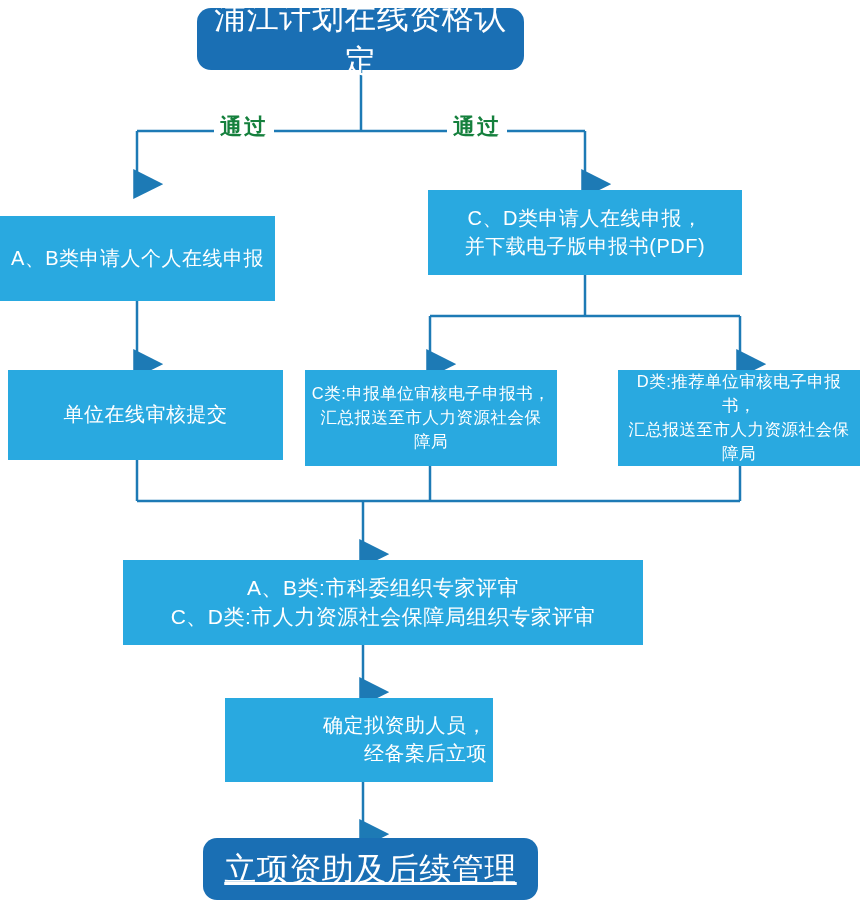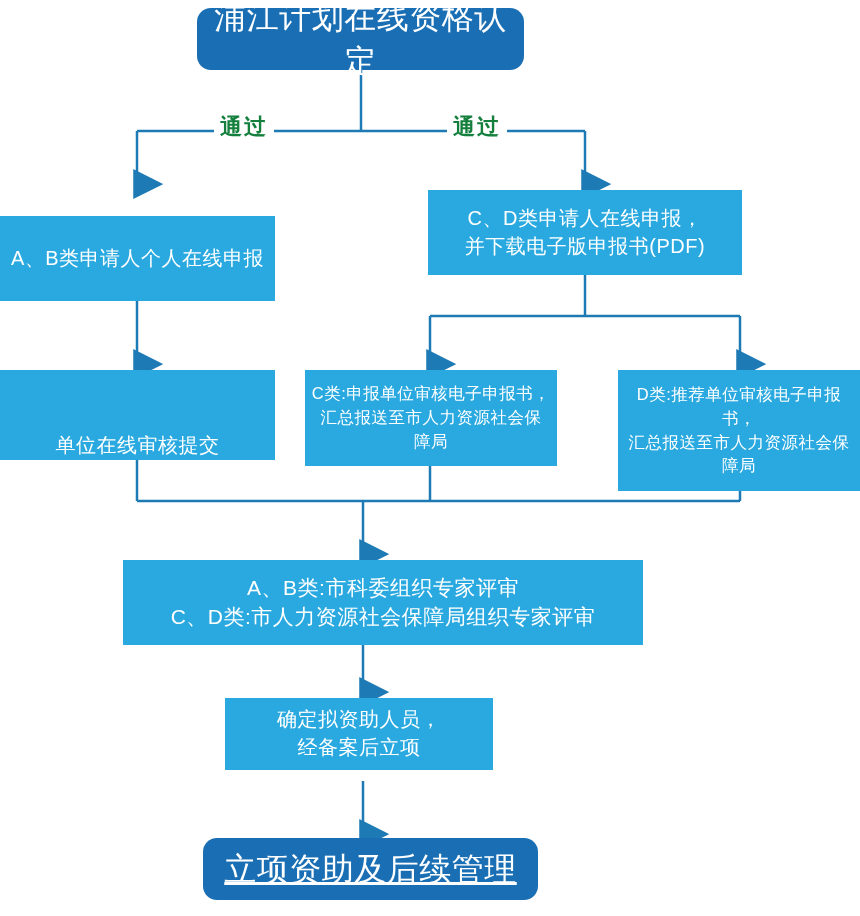--- a/index.html
+++ b/index.html
@@ -116,42 +116,42 @@
 
   <div class="node node-step" style="left:0px; top:190px; width:275px; height:85px;margin-top:26px;">
     <span class="txt">A、B类申请人个人在线申报</span>
   </div>
 
   <div class="node node-step" style="left:428px; top:190px; width:314px; height:85px;justify-content:center;">
     <span class="txt">C、D类申请人在线申报，
 并下载电子版申报书(PDF)</span>
   </div>
 
-  <div class="node node-step" style="left:0px; top:370px; width:275px; height:90px;align-items:flex-end;">
+  <div class="node node-step" style="left:8px; top:370px; width:275px; height:90px;">
     <span class="txt">单位在线审核提交</span>
   </div>
 
   <div class="node node-step-sm" style="left:305px; top:370px; width:252px; height:96px;">
     <span class="txt">C类:申报单位审核电子申报书，
 汇总报送至市人力资源社会保
 障局</span>
   </div>
 
-  <div class="node node-step-sm" style="left:618px; top:370px; width:242px; height:121px;align-items:center;">
+  <div class="node node-step-sm" style="left:618px; top:370px; width:242px; height:96px;align-items:center;">
     <span class="txt">D类:推荐单位审核电子申报书，
 汇总报送至市人力资源社会保
 障局</span>
   </div>
 
   <div class="node node-step" style="left:103px; top:560px; width:520px; height:85px; font-size:21px;margin-left:20px;">
     <span class="txt">A、B类:市科委组织专家评审
 C、D类:市人力资源社会保障局组织专家评审</span>
   </div>
 
-  <div class="node node-step" style="left:225px; top:698px; width:268px; height:72px;">
+  <div class="node node-step" style="left:225px; top:698px; width:268px; height:84px;text-align:right;">
     <span class="txt">确定拟资助人员，
 经备案后立项</span>
   </div>
 
   <div class="node node-primary" style="left:203px; top:838px; width:335px; height:62px;text-decoration:underline;">
     <span class="txt">立项资助及后续管理</span>
   </div>
 
 </div>
 

